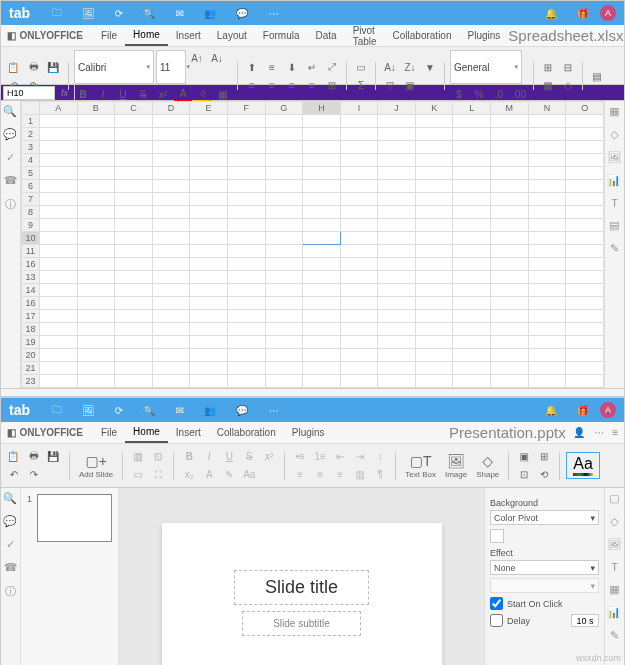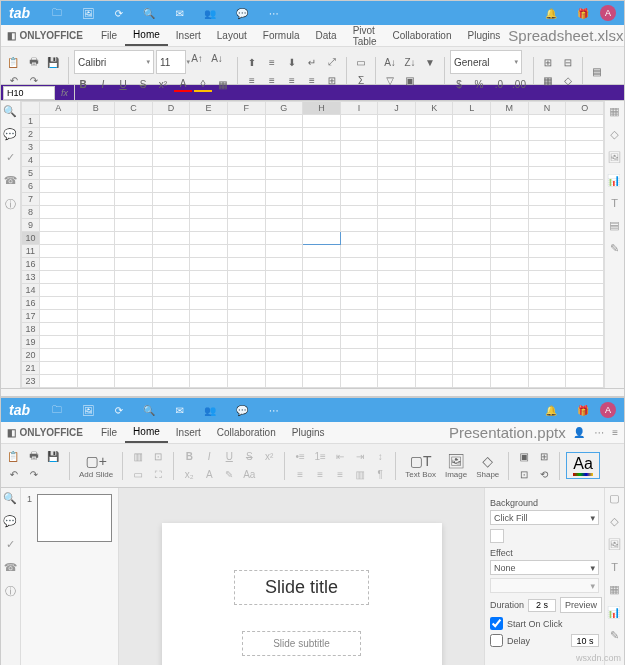--- a/index.html
+++ b/index.html
@@ -1,32 +1,32 @@
 <!DOCTYPE html>
 <html><head>
 <meta charset="utf-8">
 <style>
 * { box-sizing: border-box; margin: 0; padding: 0; font-family: Arial, sans-serif; }
 body { width: 625px; background: #fff; font-size: 10px; }
 .app { border: 1px solid #ccc; }
 .titlebar { background: #4aa5e8; height: 24px; display: flex; align-items: center; padding: 0 8px; color: #fff; }
-.logo { font-weight: bold; font-size: 14px; font-style: italic; margin-right: 12px; }
+.logo { font-weight: bold; font-size: 14px; margin-right: 12px; }
 .titlebar .ticon { margin: 0 10px; opacity: 0.9; cursor: pointer; }
 .titlebar .spacer { flex: 1; }
 .avatar { width: 16px; height: 16px; border-radius: 50%; background: #c94b7b; display: flex; align-items: center; justify-content: center; font-size: 9px; }
 .menubar { height: 22px; background: #f7f7f7; border-bottom: 1px solid #ddd; display: flex; align-items: center; padding: 0 6px; font-size: 10px; color: #555; }
 .menubar .oo { font-weight: bold; color: #666; margin-right: 10px; display: flex; align-items: center; gap: 3px; }
 .menubar .mitem { padding: 4px 8px; cursor: pointer; }
 .menubar .mitem.active { border-bottom: 2px solid #555; color: #000; }
 .menubar .docname { margin-left: auto; color: #888; font-size: 15px; }
 .menubar .ricon { margin-left: 8px; color: #888; cursor: pointer; }
 .toolbar { background: #f0f0f0; border-bottom: 1px solid #ccc; display: flex; padding: 3px 4px; gap: 2px; align-items: center; flex-wrap: wrap; height: 38px; }
 .tbtn { width: 18px; height: 16px; display: flex; align-items: center; justify-content: center; color: #666; cursor: pointer; font-size: 10px; }
 .sep { width: 1px; height: 28px; background: #ccc; margin: 0 3px; }
-.combo { height: 24px; border: 1px solid #ccc; background: #fff; display: flex; align-items: center; padding: 0 3px; font-size: 10px; color: #444; cursor: pointer; gap: 16px; }
+.combo { height: 34px; border: 1px solid #ccc; background: #fff; display: flex; align-items: center; padding: 0 3px; font-size: 10px; color: #444; cursor: pointer; gap: 16px; }
 .combo .dd { margin-left: auto; color: #888; font-size: 7px; }
 .workarea { display: flex; }
 .leftbar, .rightbar { width: 20px; background: #f4f4f4; border-right: 1px solid #ddd; display: flex; flex-direction: column; align-items: center; padding-top: 4px; gap: 10px; }
 .rightbar { border-right: none; border-left: 1px solid #ddd; }
 .leftbar div, .rightbar div { color: #999; cursor: pointer; font-size: 11px; }
 .cellname { display: flex; border-bottom: 1px solid #ccc; height: 16px; align-items: center; background: #4c1d95; }
 .cellname input { border: 1px solid #ccc; width: 52px; height: 14px; font-size: 9px; padding: 0 3px; margin-left: 2px; }
 .cellname .fx { margin: 0 6px; font-style: italic; color: #888; font-size: 9px; }
 .grid { flex: 1; overflow: hidden; }
 .gridtable { border-collapse: collapse; width: 100%; }
@@ -40,21 +40,21 @@
 .pres-toolbar { background: #f0f0f0; border-bottom: 1px solid #ccc; display: flex; padding: 3px 4px; gap: 3px; align-items: center; height: 44px; }
 .tstack { display: flex; flex-direction: column; align-items: center; font-size: 8px; color: #666; cursor: pointer; padding: 0 3px; }
 .tstack .ico { font-size: 14px; height: 18px; display: flex; align-items: center; }
 .aa-box { border: 1px solid #4aa5e8; padding: 2px 6px; font-size: 16px; font-family: Georgia; cursor: pointer; }
 .pres-work { display: flex; height: 230px; }
 .thumbs { width: 98px; background: #f7f7f7; border-right: 1px solid #ddd; padding: 6px; }
 .thumb { border: 1px solid #888; background: #fff; height: 48px; position: relative; cursor: pointer; }
 .thumbn { position: absolute; left: -10px; top: 0; font-size: 9px; color: #666; }
 .slidearea { flex: 1; background: #e8e8e8; display: flex; align-items: center; justify-content: center; }
 .slide { background: #fff; width: 280px; height: 160px; box-shadow: 0 2px 6px rgba(0,0,0,0.15); display: flex; flex-direction: column; align-items: center; justify-content: center; gap: 6px; }
-.slide .ph { border: 1px dashed #bbb; padding: 6px 30px; text-align: center; margin-top: 20px; }
+.slide .ph { border: 1px dashed #bbb; padding: 6px 30px; text-align: center; }
 .slide .t1 { font-size: 18px; color: #333; }
 .slide .t2 { font-size: 10px; color: #888; }
 .proppanel { width: 120px; background: #f4f4f4; border-left: 1px solid #ddd; padding: 5px; font-size: 9px; color: #555; }
 .proppanel .lbl { margin: 5px 0 2px; }
 .proppanel .sel { border: 1px solid #ccc; background: #fff; height: 15px; display: flex; align-items: center; padding: 0 3px; cursor: pointer; }
 .proppanel .row { display: flex; align-items: center; gap: 4px; margin: 4px 0; }
 .proppanel .btn { border: 1px solid #ccc; background: #fff; padding: 2px 4px; cursor: pointer; text-align: center; }
 .proppanel input[type=text] { width: 28px; height: 13px; border: 1px solid #ccc; font-size: 9px; text-align: center; }
 .watermark { position: fixed; bottom: 2px; right: 4px; font-size: 9px; color: #bbb; }
 </style>
@@ -778,40 +778,35 @@
             <div class="t1">Slide title</div>
           </div>
         <div class="ph">
             <div class="t2">Slide subtitle</div>
           </div>
       </div>
     </div>
     <div class="proppanel">
       <div class="lbl">Background</div>
       <div class="sel">
-          <span>Click Fill</span>
+          <span>Color Pivot</span>
           <span class="dd" style="margin-left:auto">▾</span>
         </div>
       <div class="row">
           <div style="width:14px;height:14px;background:#fff;border:1px solid #ccc"></div>
         </div>
       <div class="lbl">Effect</div>
       <div class="sel">
           <span>None</span>
           <span class="dd" style="margin-left:auto">▾</span>
         </div>
       <div class="sel" style="margin-top:3px;opacity:0.5">
           <span class="dd" style="margin-left:auto">▾</span>
         </div>
       <div class="row">
-        <span>Duration</span>
-        <input type="text" value="2 s" style="">
-        <span class="btn" style="flex:1">Preview</span>
-      </div>
-      <div class="row">
           <input type="checkbox" checked="" style="">
           <span>Start On Click</span>
         </div>
       <div class="row">
           <input type="checkbox" style="">
           <span>Delay</span>
           <input type="text" style="margin-left: auto;" value="10 s">
         </div>
 
     </div>

